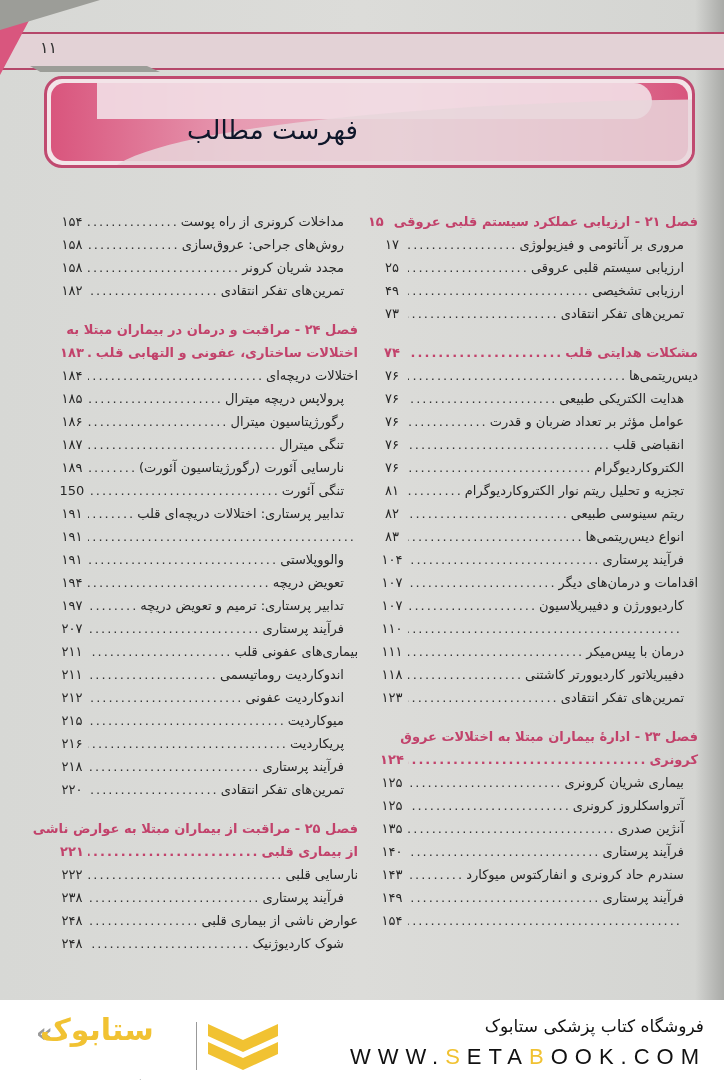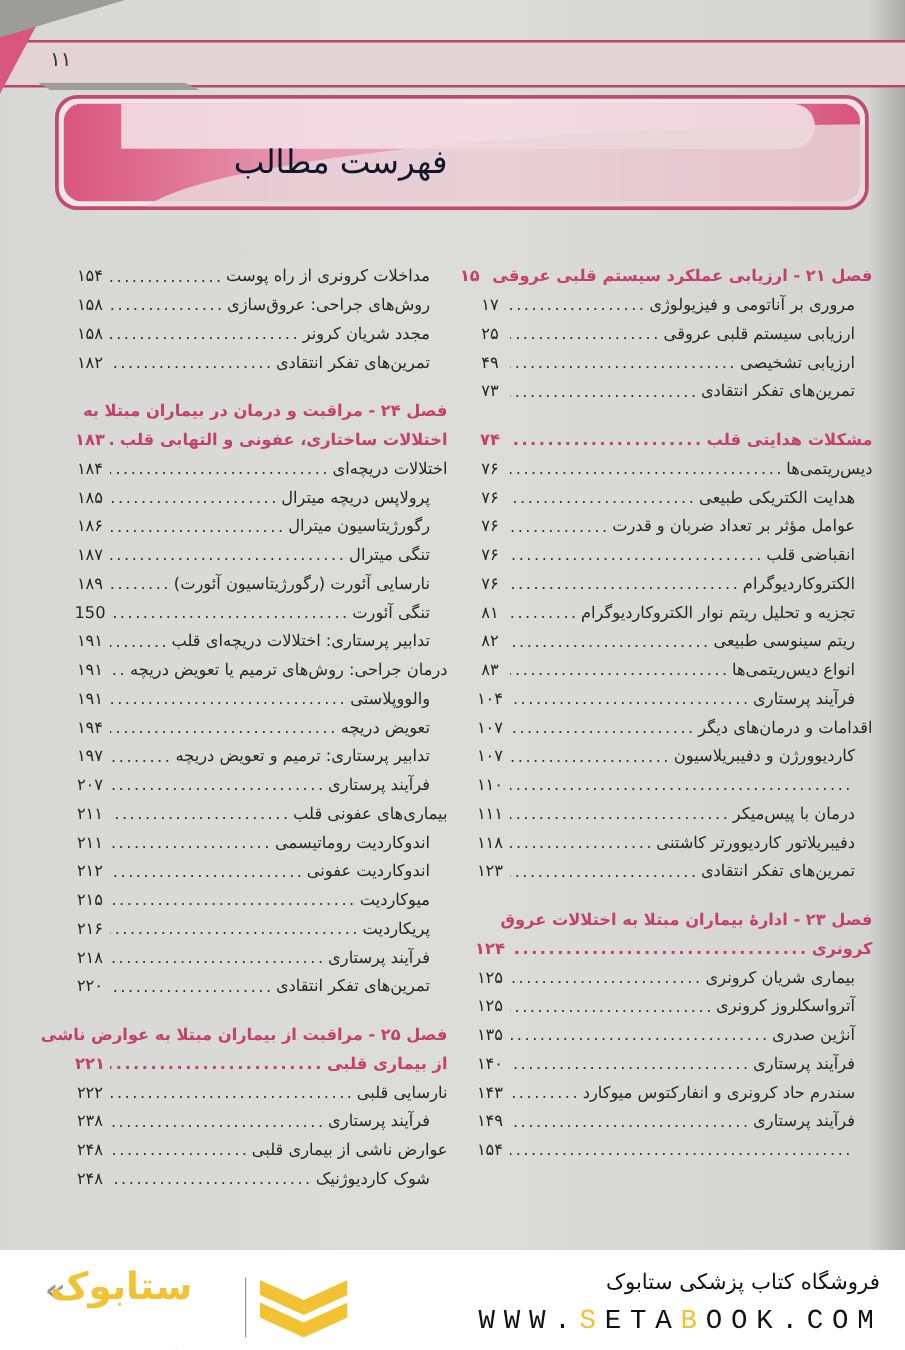--- a/index.html
+++ b/index.html
@@ -83,21 +83,21 @@
   
   .footer {
     position:absolute; left:0; top:1000px; width:724px; height:80px; background:#ffffff;
   }
   .shop-name {
     position:absolute; right:20px; top:16px; font-size:17px; color:#111; direction:rtl;
     font-family:"DejaVu Sans", sans-serif;
   }
   .shop-url {
     position:absolute; right:18px; top:44px; font-size:22px; letter-spacing:7px; color:#111;
-    font-family:Liberation Mono, monospace;
+    font-family:Liberation Sans, sans-serif;
   }
   .shop-url .hl { color:#f1c232; }
   .logo-chev {
     position:absolute; left:208px; top:24px; width:70px; height:46px;
   }
   .logo-divider { position:absolute; left:196px; top:22px; width:1px; height:48px; background:#999; }
   .logo-word {
     position:absolute; left:40px; top:12px; font-size:30px; font-weight:bold; color:#f1c232;
     font-family:"DejaVu Sans", sans-serif; direction:rtl;
   }
@@ -331,21 +331,20 @@
         <span class="t">تنگی آئورت</span>
         <span class="dots"></span>
         <span class="p">150</span>
       </div>
       <div class="row sub">
         <span class="t">تدابیر پرستاری: اختلالات دریچه‌ای قلب</span>
         <span class="dots"></span>
         <span class="p">۱۹۱</span>
       </div>
       <div class="row">
-        <span class="t">درمان جراحی: روش‌های ترمیم یا تعویض دریچه</span>
         <span class="dots"></span>
         <span class="p">۱۹۱</span>
       </div>
       <div class="row sub">
         <span class="t">والووپلاستی</span>
         <span class="dots"></span>
         <span class="p">۱۹۱</span>
       </div>
       <div class="row sub">
         <span class="t">تعویض دریچه</span>

